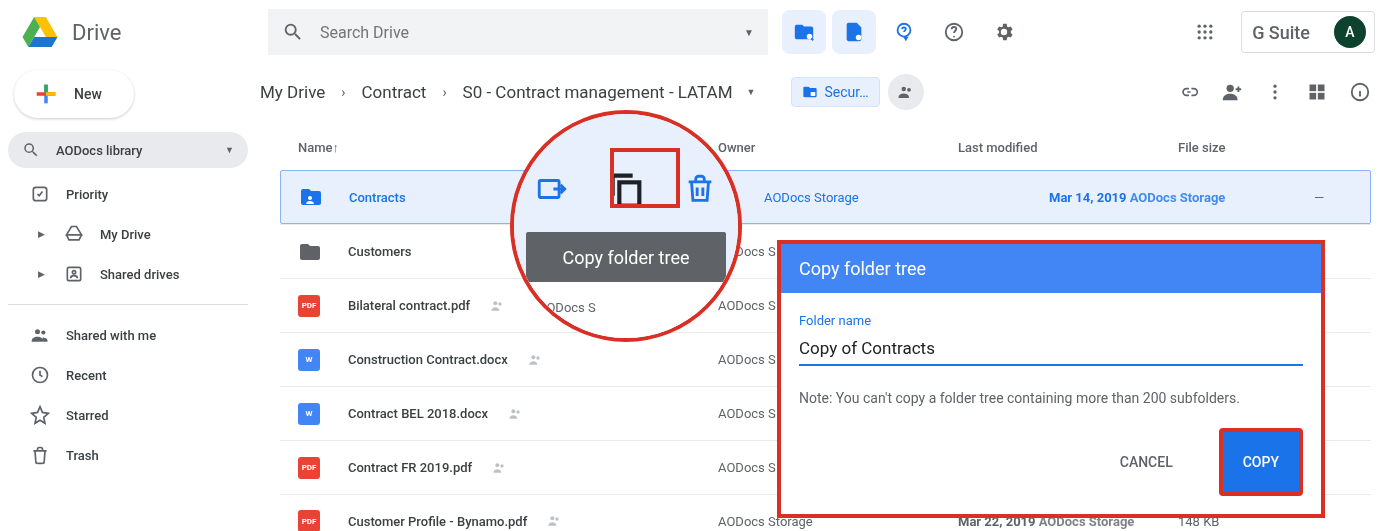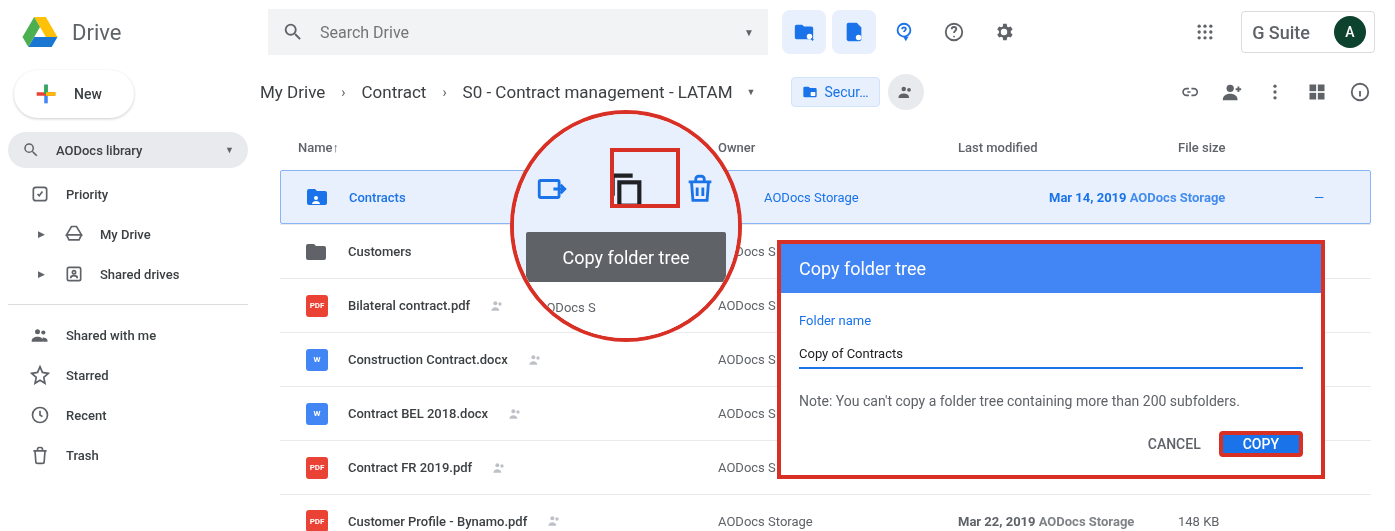--- a/index.html
+++ b/index.html
@@ -51,45 +51,45 @@
   .rows { position: absolute; left: 280px; right: 24px; top: 170px; }
   .row { height: 54px; border-top: 1px solid #e8eaed; display: flex; align-items: center; padding: 0 18px; font-size: 13px; color: #5f6368; }
   .row:last-child { border-bottom: 1px solid #e8eaed; }
   .row.sel { background: #e8f0fe; color: #1a73e8; border: 1px solid #8ab4f8; border-radius: 2px; gap: 45px; }
   .r-name { flex: 0 0 420px; display: flex; align-items: center; gap: 20px; }
   .r-owner { flex: 0 0 240px; }
   .r-mod { flex: 0 0 220px; font-weight: bold; }
   .r-size { flex: 1; }
   .fname { color: #3c4043; font-weight: 500; }
   .row.sel .fname { color: #1a73e8; }
-  .ficon { width: 30px; height: 22px; display: flex; align-items:center; justify-content:flex-end; }
+  .ficon { width: 30px; height: 22px; display: flex; align-items:center; justify-content:flex-start; }
   .badge { width: 22px; height: 22px; border-radius: 3px; color: #fff; font-size: 8px; font-weight: 700; display:flex; align-items:center; justify-content:center; }
   .pdf { background: #ea4335; }
   .doc { background: #4285f4; }
   .share-dots { color: #bdc1c6; font-size: 14px; }
 
   
   .annot-circle { position: absolute; left: 510px; top: 110px; width: 232px; height: 232px; border: 4px solid #d93025; border-radius: 50%; background: #fff; overflow: hidden; z-index: 50; }
   .annot-inner { position: absolute; inset: 0; background: #e8f0fe; }
   .annot-toolbar { position: absolute; top: 40px; left: 0; right: 0; height: 70px; display:flex; align-items:center; justify-content:center; gap: 34px; }
   .annot-btn { width: 40px; height: 40px; display:flex; align-items:center; justify-content:center; }
   .annot-highlight { position:absolute; left:96px; top:34px; width:70px; height:60px; border:4px solid #d93025; }
   .annot-tooltip { position:absolute; top:118px; left:12px; right:12px; height:50px; background:#5f6368; color:#fff; display:flex; align-items:center; justify-content:center; font-size:18px; border-radius:2px;}
   .annot-bottom { position:absolute; top:168px; left:0; right:0; bottom:0; background:#fff; padding:18px 24px; color:#5f6368; font-size:13px;}
 
   
   .dialog-wrap { position: absolute; left: 777px; top: 240px; width: 548px; border: 4px solid #d93025; background: #fff; z-index: 60; }
   .dlg-head { background: #4285f4; color: #fff; padding: 14px 18px; font-size: 18px; }
   .dlg-body { padding: 20px 18px 8px 18px; }
   .dlg-label { color: #1a73e8; font-size: 13px; margin-bottom: 6px; }
-  .dlg-input { width: 100%; border: none; border-bottom: 2px solid #1a73e8; outline: none; font-size: 13px; padding: 4px 0 6px 0; color: #202124; margin-top: 8px; }
+  .dlg-input { width: 100%; border: none; border-bottom: 2px solid #1a73e8; outline: none; font-size: 17px; padding: 4px 0 6px 0; color: #202124; }
   .dlg-note { color: #5f6368; font-size: 14px; margin-top: 24px; }
   .dlg-actions { display: flex; justify-content: flex-end; gap: 18px; padding: 14px 18px 18px; align-items:center;}
   .btn-cancel { color: #5f6368; font-weight: 500; font-size: 14px; cursor:pointer; }
-  .btn-copy { background: #1a73e8; color: #fff; font-weight: 500; font-size: 14px; padding: 1px 20px; border-radius: 4px; cursor:pointer; border: 4px solid #d93025; }
+  .btn-copy { background: #1a73e8; color: #fff; font-weight: 500; font-size: 14px; padding: 22px 20px; border-radius: 4px; cursor:pointer; border: 4px solid #d93025; margin-left: 28px; }
 
   svg { display: block; }
 </style>
 </head>
 <body>
 
 <div class="root">
 
   <div class="header">
     <div class="logo-area">
@@ -208,30 +208,30 @@
       <svg width="20" height="20" viewBox="0 0 24 24" fill="#5f6368">
           <circle cx="9" cy="8" r="3"></circle>
           <circle cx="16" cy="9" r="2.5"></circle>
           <path d="M2 19c0-3 3-5 7-5s7 2 7 5v1H2z"></path>
           <path d="M15 15c3 0 6 1 6 4v1h-5"></path>
         </svg>
       <span class="lbl">Shared with me</span>
     </div>
     <div class="side-item">
       <svg width="20" height="20" viewBox="0 0 24 24" fill="none" stroke="#5f6368" stroke-width="2">
-          <path d="M12 2l2.9 6.9L22 10l-5.5 4.8L18 22l-6-3.7L6 22l1.5-7.2L2 10l7.1-1.1z"></path>
-        </svg>
-      <span class="lbl">Starred</span>
-    </div>
-    <div class="side-item">
-      <svg width="20" height="20" viewBox="0 0 24 24" fill="none" stroke="#5f6368" stroke-width="2">
           <circle cx="12" cy="12" r="9"></circle>
           <path d="M12 7v5l3 2"></path>
         </svg>
       <span class="lbl">Recent</span>
+    </div>
+    <div class="side-item">
+      <svg width="20" height="20" viewBox="0 0 24 24" fill="none" stroke="#5f6368" stroke-width="2">
+          <path d="M12 2l2.9 6.9L22 10l-5.5 4.8L18 22l-6-3.7L6 22l1.5-7.2L2 10l7.1-1.1z"></path>
+        </svg>
+      <span class="lbl">Starred</span>
     </div>
     <div class="side-item">
       <svg width="20" height="20" viewBox="0 0 24 24" fill="none" stroke="#5f6368" stroke-width="2">
           <path d="M4 7h16M9 7V5a2 2 0 012-2h2a2 2 0 012 2v2M6 7l1 13a2 2 0 002 2h6a2 2 0 002-2l1-13"></path>
         </svg>
       <span class="lbl">Trash</span>
     </div>
   </div>
 
   <div class="toolbar">

